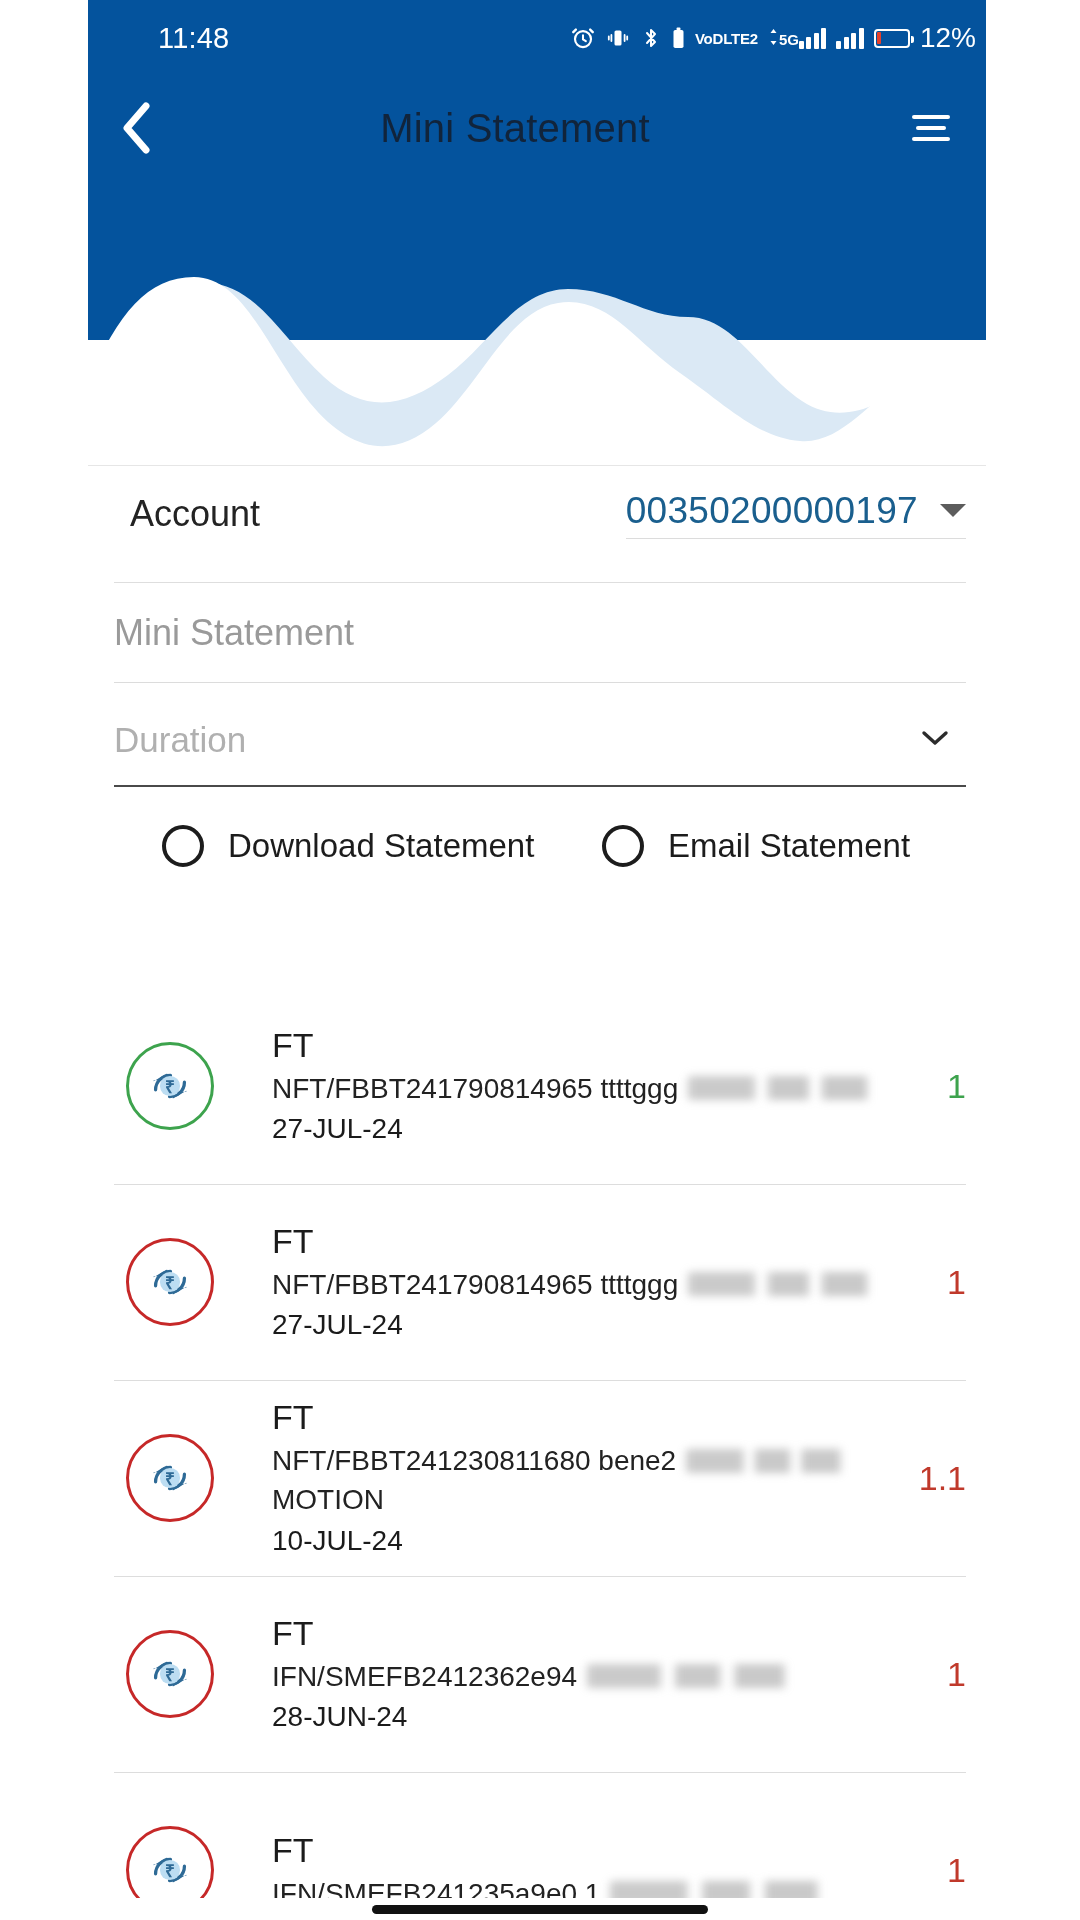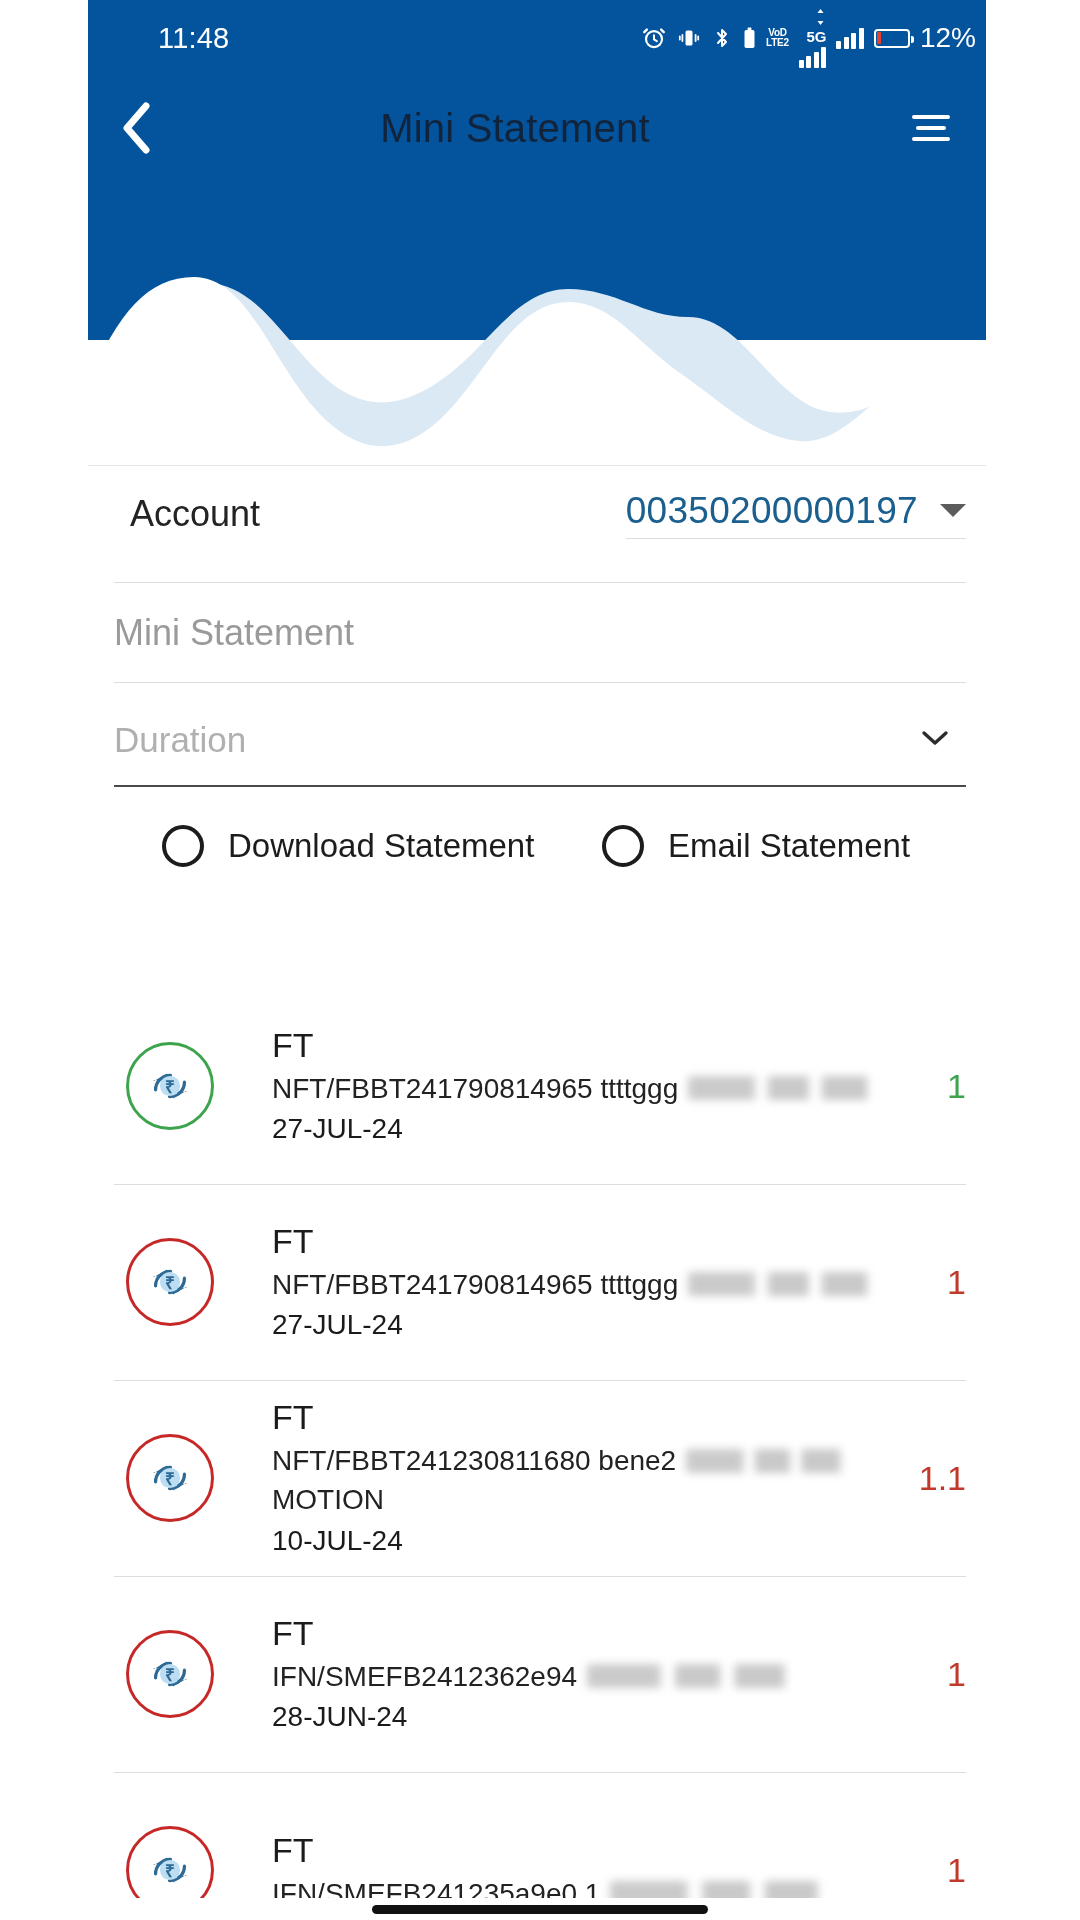--- a/index.html
+++ b/index.html
@@ -40,30 +40,30 @@
     padding: 0 22px 0 58px;
     color: #ffffff;
   }
   #clock {
     font-size: 29px; font-weight: 400; letter-spacing: .2px;
     color: #ffffff;
   }
   #sysicons {
     margin-left: auto; display: flex; align-items: center; gap: 10px;
   }
-  .sysicon { display: flex; align-items: center; flex-direction: column; }
+  .sysicon { display: flex; align-items: center; }
   .sig-bars { display: flex; align-items: flex-end; gap: 2.5px; height: 22px; }
   .sig-bars i { display: block; width: 5px; background: #fff; border-radius: 1px; }
   .sig-bars i:nth-child(1) { height: 8px; }
   .sig-bars i:nth-child(2) { height: 12px; }
   .sig-bars i:nth-child(3) { height: 16px; }
   .sig-bars i:nth-child(4) { height: 21px; }
   .netlabel {
-    display: flex; flex-direction: column; align-items: center;
-    line-height: 1; font-size: 10px; font-weight: 700;
+    display: flex; flex-direction: row; align-items: center;
+    line-height: 1; font-size: 15px; font-weight: 700;
   }
   .netlabel span { display: block; letter-spacing: -.2px; }
   .g5wrap { display: flex; align-items: flex-end; }
   .g5txt { font-size: 15px; font-weight: 700; line-height: 1; margin-bottom: 2px; }
   .batt {
     position: relative; width: 36px; height: 19px;
     border: 2.5px solid #ffffff; border-radius: 4px;
   }
   .batt::after {
     content:""; position: absolute; right: -6px; top: 5px;

